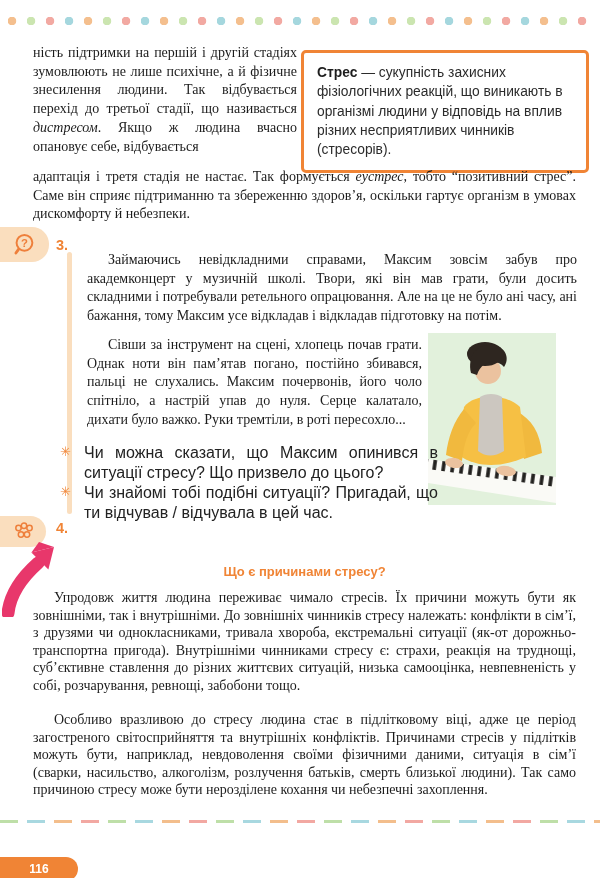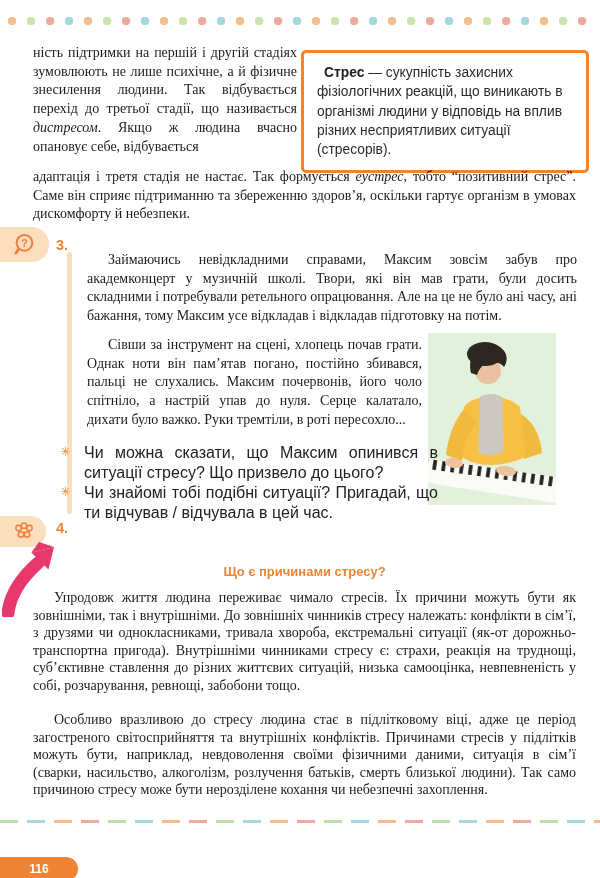--- a/index.html
+++ b/index.html
@@ -21,21 +21,21 @@
       radial-gradient(circle at 4px 4px,#CBE5B0 4px,transparent 4.6px),
       radial-gradient(circle at 4px 4px,#F2A9A2 4px,transparent 4.6px),
       radial-gradient(circle at 4px 4px,#A5D7DE 4px,transparent 4.6px);
     background-size:76px 8px,76px 8px,76px 8px,76px 8px;
     background-position:0 0,19px 0,38px 0,57px 0;background-repeat:repeat-x;}
 
   .col-left{left:33px;top:44px;width:264px;}
   .def-box{left:301px;top:50px;width:288px;border:3px solid var(--accent);
            border-radius:5px;padding:10px 13px 11px;font-size:13.8px;line-height:19.3px;
            color:#2b2b2b;font-family:"Liberation Sans",sans-serif;}
-  .def-box b{color:#1d1d1d;margin-left:7px;}
+  .def-box b{color:#1d1d1d;}
   .para-full{left:33px;top:168px;width:543px;}
 
   .tab{left:0;background:var(--peach);border-radius:0 17px 17px 0;display:flex;
        align-items:center;justify-content:center;}
   .tab3{top:227px;width:49px;height:35px;}
   .tab4{top:516px;width:46px;height:31px;}
   .task-num{font-family:"Liberation Sans",sans-serif;font-weight:bold;font-size:14.5px;
             color:var(--accent);}
   .num3{left:56px;top:237px;}
   .num4{left:56px;top:520px;}
@@ -81,21 +81,21 @@
 </head>
 <body>
 
 <div class="page">
 
   <div class="dots-top"></div>
 
   <p class="abs serif col-left"><span>ність підтримки на першій і другій стадіях зумовлюють не лише психічне, а й фізичне знесилення людини. Так відбувається перехід до третьої стадії, що називається </span><em>дистресом</em><span>. Якщо ж людина вчасно опановує себе, відбувається</span></p>
 
   <div class="abs def-box">
-    <b>Стрес</b><span> — сукупність захисних фізіологічних реакцій, що виникають в організмі людини у відповідь на вплив різних несприятливих ситуації (стресорів).</span>
+    <b>Стрес</b><span> — сукупність захисних фізіологічних реакцій, що виникають в організмі людини у відповідь на вплив різних несприятливих чинників (стресорів).</span>
   </div>
 
   <p class="abs serif para-full"><span>адаптація і третя стадія не настає. Так формується </span><em>еустрес</em><span>, тобто “позитивний стрес”. Саме він сприяє підтриманню та збереженню здоров’я, оскільки гартує організм в умовах дискомфорту й небезпеки.</span></p>
 
   <div class="abs tab tab3">
     <svg width="26" height="26" viewBox="0 0 24 24">
       <circle cx="11.5" cy="10" r="7.3" fill="none" stroke="#EE7F3B" stroke-width="1.8"></circle>
       <line x1="6" y1="16" x2="3.6" y2="19.4" stroke="#EE7F3B" stroke-width="2.6" stroke-linecap="round"></line>
       <text x="11.5" y="13.6" font-size="10.5" font-weight="bold" fill="#EE7F3B" text-anchor="middle" font-family="Liberation Sans,sans-serif">?</text>
     </svg>

